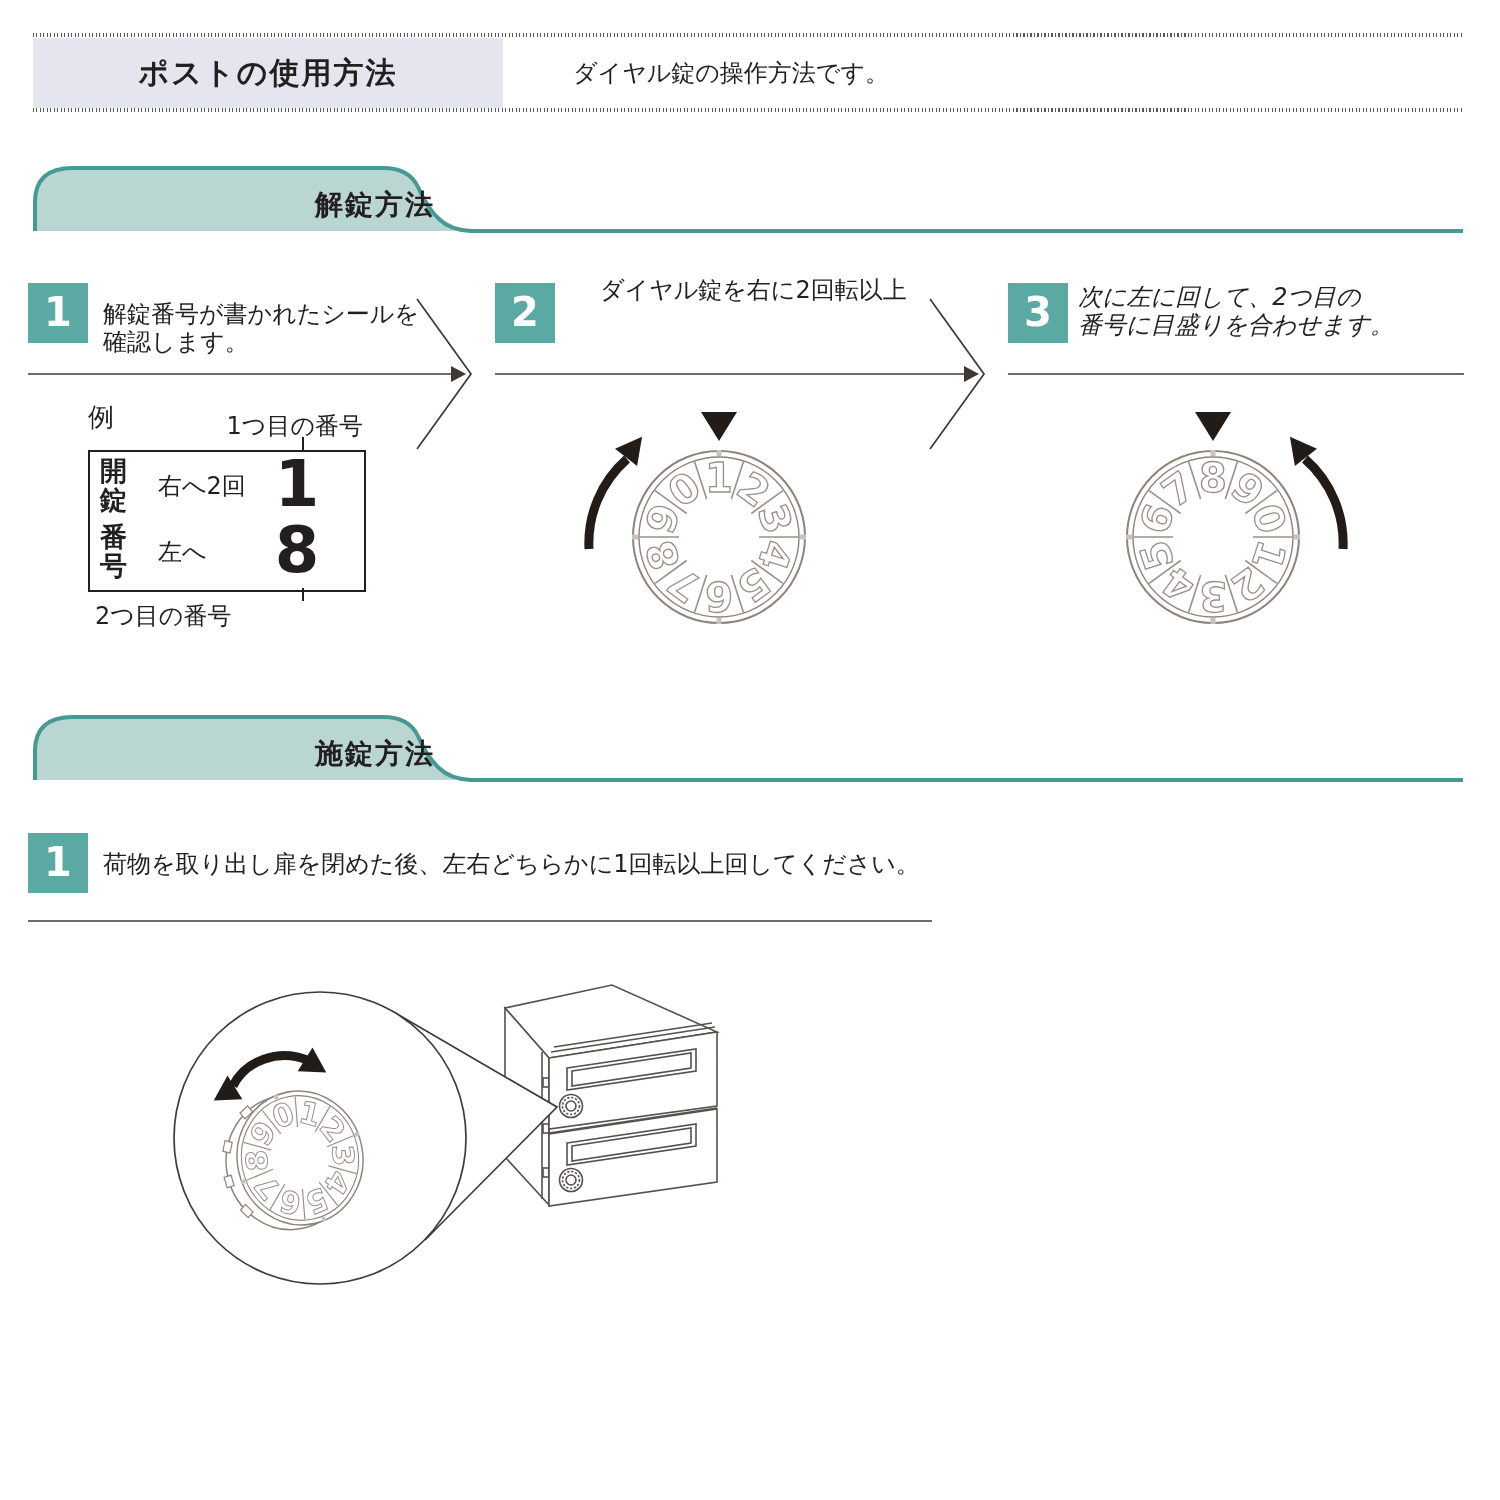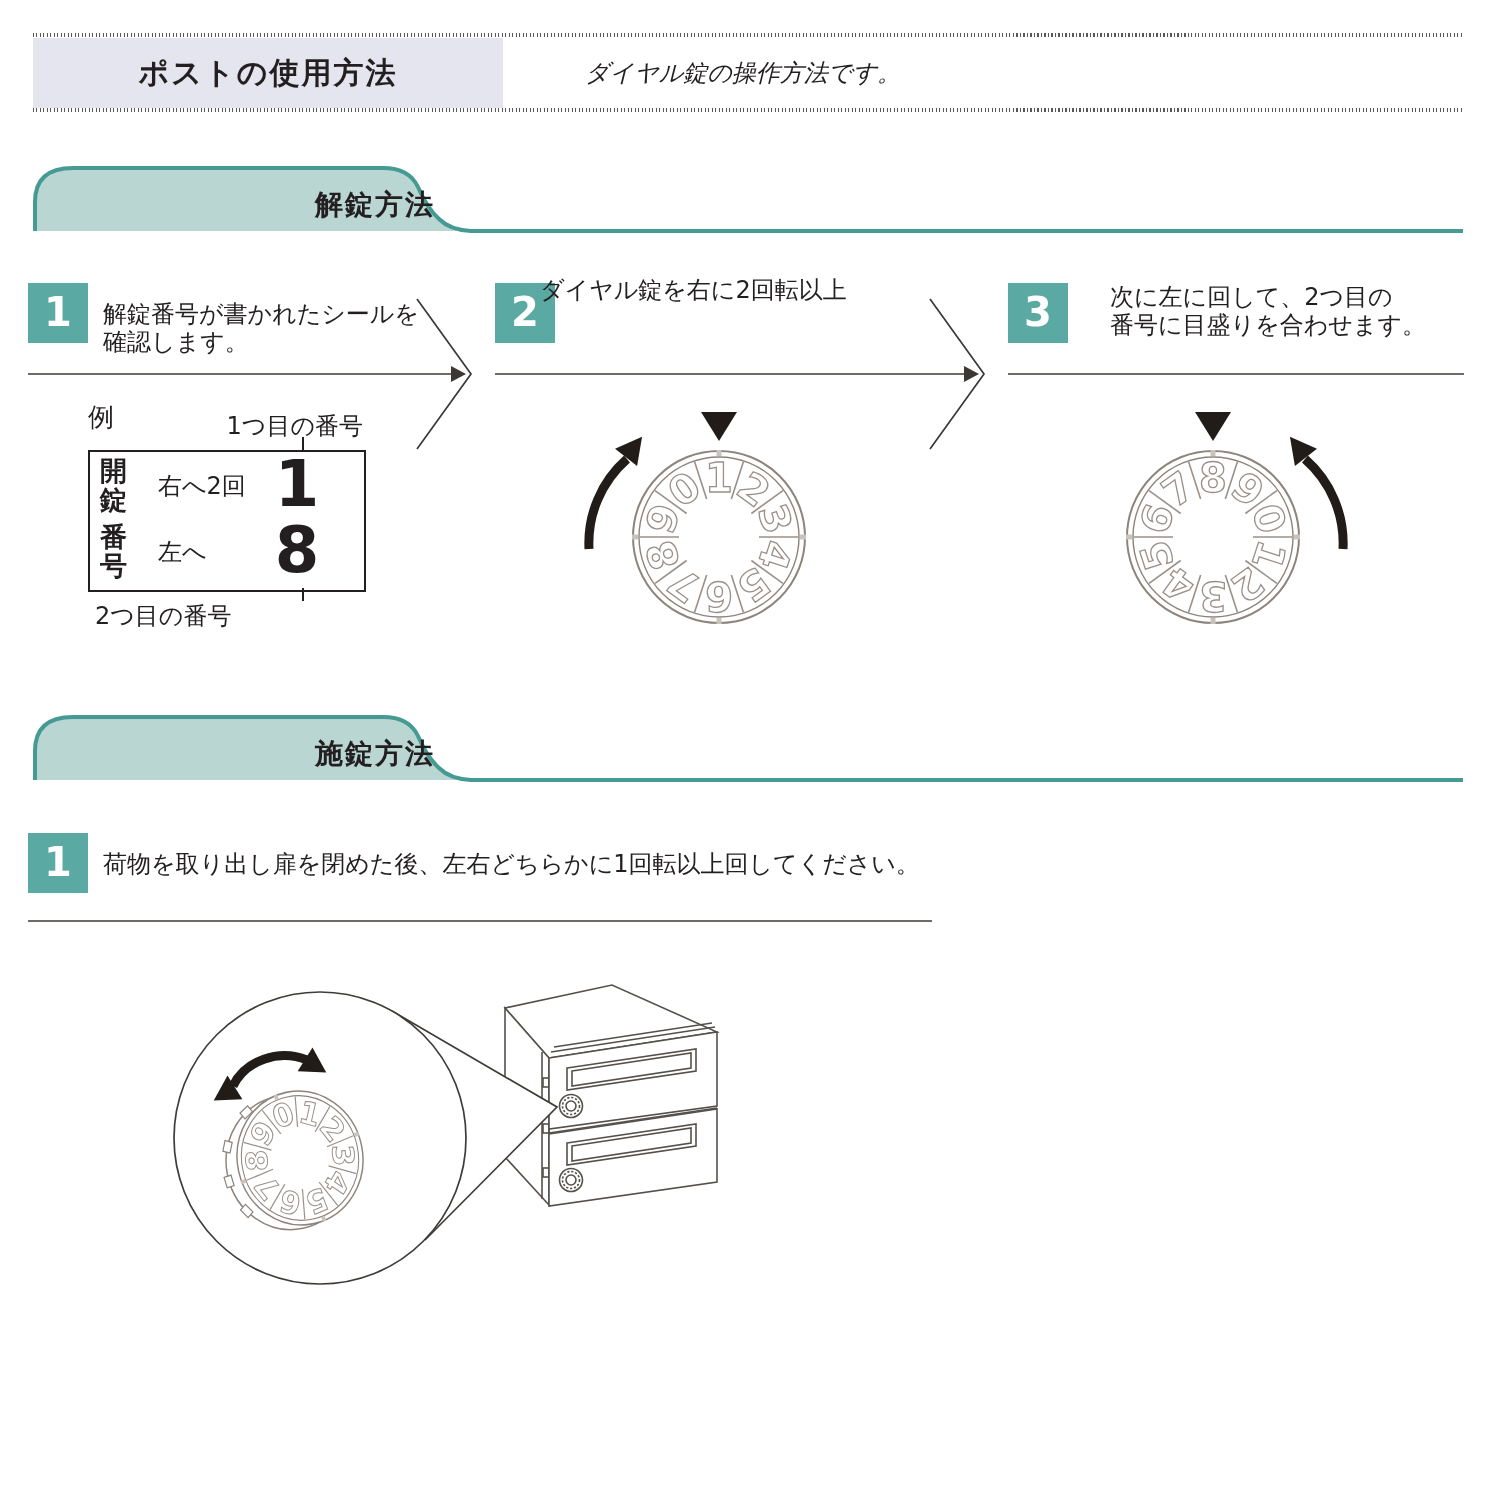--- a/index.html
+++ b/index.html
@@ -25,21 +25,21 @@
   svg{display:block;}
   svg text{font-family:"DejaVu Sans","Liberation Sans",sans-serif;}
 </style>
 </head>
 <body>
 
 <div class="page">
 
   <div class="abs dotted" style="left:33px;top:33px;width:1431px;"></div>
   <div class="abs header-box" style="left:33px;top:38px;">ポストの使用方法</div>
-  <div class="abs subtitle" style="left:585px;top:38px;font-style:italic;">ダイヤル錠の操作方法です。</div>
+  <div class="abs subtitle" style="left:573px;top:38px;">ダイヤル錠の操作方法です。</div>
   <div class="abs dotted" style="left:33px;top:108px;width:1431px;"></div>
 
   <svg class="abs" style="left:0;top:0;" width="1500" height="1500" viewBox="0 0 1500 1500">
 
     <g>
       <path d="M35,231 L35,202 Q35,168 73,168 L383,168 Q409,168 418,187 Q427,208 439,219 Q450,230 471,231 Z" fill="#b9d6d3" stroke="none"></path>
       <path d="M35,231 L35,202 Q35,168 73,168 L383,168 Q409,168 418,187 Q427,208 439,219 Q450,230 471,231 L1463,231" fill="none" stroke="#459a94" stroke-width="4"></path>
     </g>
 
     <g transform="translate(0,549)">
@@ -212,26 +212,26 @@
 
   <div class="abs tab-label" style="left:35px;top:186px;">解錠方法</div>
 
   <div class="abs step-square" style="left:28px;top:283px;">1</div>
   <div class="abs step-text" style="left:103px;top:283px;margin-top:17px;">
     <span>解錠番号が書かれたシールを</span>
     <span>確認します。</span>
   </div>
 
   <div class="abs step-square" style="left:495px;top:283px;">2</div>
-  <div class="abs step-text" style="left:540px;top:276px;">
+  <div class="abs step-text" style="left:600px;top:276px;">
     <span>ダイヤル錠を右に2回転以上</span>
   </div>
 
   <div class="abs step-square" style="left:1008px;top:283px;">3</div>
-  <div class="abs step-text" style="left:1110px;top:283px;">
+  <div class="abs step-text" style="left:1078px;top:283px;font-style:italic;">
     <span>次に左に回して、2つ目の</span>
     <span>番号に目盛りを合わせます。</span>
   </div>
 
   <div class="abs ex-caption" style="left:88px;top:400px;">例</div>
   <div class="abs ex-label" style="left:95px;top:410px;width:268px;text-align:right;">1つ目の番号</div>
   <div class="abs tick" style="left:302px;top:437px;height:13px;"></div>
   <div class="abs ex-box" style="left:88px;top:450px;"></div>
   <div class="abs ex-char" style="left:100px;top:456px;">開</div>
   <div class="abs ex-char" style="left:100px;top:485px;">錠</div>

